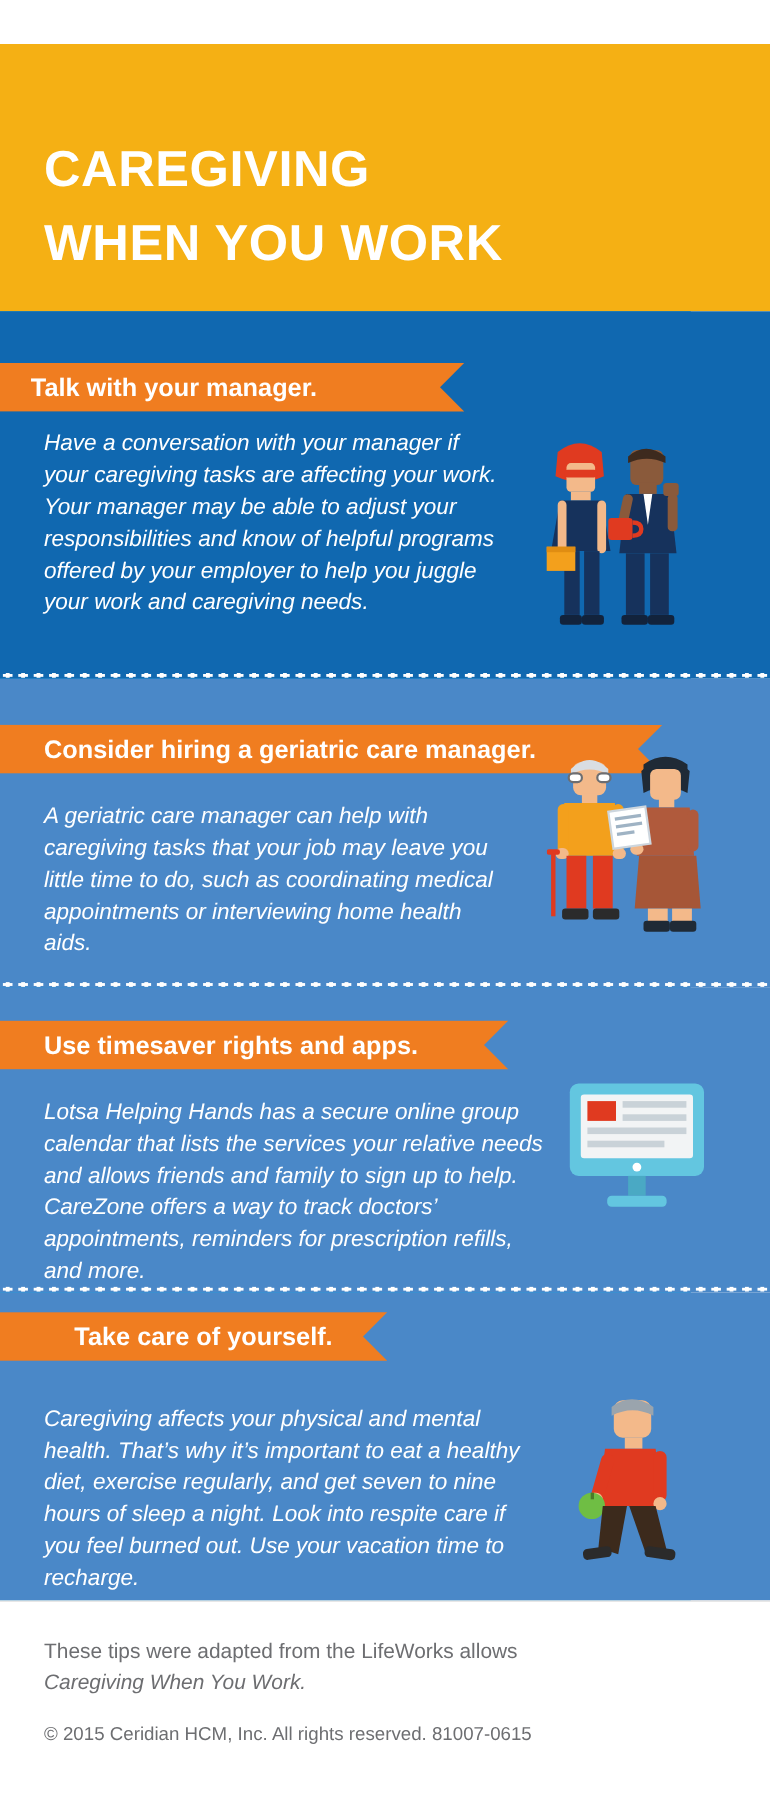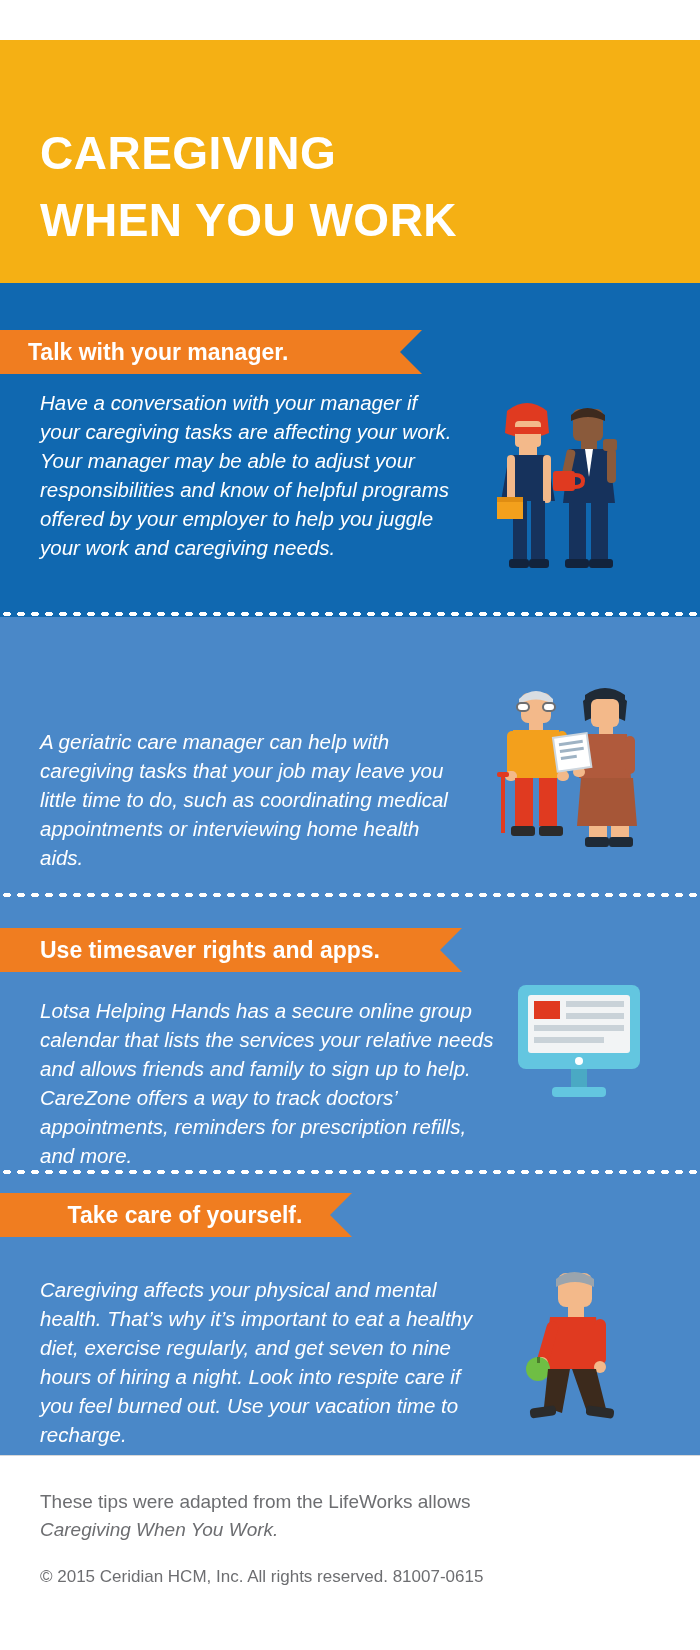--- a/index.html
+++ b/index.html
@@ -200,20 +200,21 @@
           <rect x="104" y="166" width="24" height="9" rx="3" fill="#12233c"></rect>
           <rect x="68" y="78" width="22" height="20" rx="3" fill="#e03a20"></rect>
           <path d="M90 82 q8 0 8 6 q0 6 -8 6" fill="none" stroke="#e03a20" stroke-width="4"></path>
         </g>
       </svg>
     </div>
   </div>
   <div class="dots" style="top:571px"></div>
 
   <div class="section sec2">
+    <div class="ribbon r2">Consider hiring a geriatric care manager.</div>
     <div class="body-text t2">A geriatric care manager can help with caregiving tasks that your job may leave you little time to do, such as coordinating medical appointments or interviewing home health aids.</div>
 
     <div class="art art2">
       <svg width="155" height="180" viewBox="0 0 155 180" xmlns="http://www.w3.org/2000/svg">
 
         <g>
           <rect x="24" y="14" width="30" height="30" rx="7" fill="#f3b98a"></rect>
           <path d="M22 20 q17 -16 34 0 l0 5 q-17 -9 -34 0 z" fill="#d9dde2"></path>
           <rect x="20" y="24" width="12" height="8" rx="4" fill="#ffffff" stroke="#6d6e71" stroke-width="2"></rect>
           <rect x="46" y="24" width="12" height="8" rx="4" fill="#ffffff" stroke="#6d6e71" stroke-width="2"></rect>
@@ -274,21 +275,21 @@
         <circle cx="63" cy="78" r="4" fill="#ffffff"></circle>
         <rect x="55" y="86" width="16" height="18" fill="#4aa9c4"></rect>
         <rect x="36" y="104" width="54" height="10" rx="4" fill="#63c6e0"></rect>
       </svg>
     </div>
   </div>
   <div class="dots" style="top:1129px"></div>
 
   <div class="section sec4">
     <div class="ribbon r4">Take care of yourself.</div>
-    <div class="body-text t4">Caregiving affects your physical and mental health. That’s why it’s important to eat a healthy diet, exercise regularly, and get seven to nine hours of hiring a night. Look into respite care if you feel burned out. Use your vacation time to recharge.</div>
+    <div class="body-text t4">Caregiving affects your physical and mental health. That’s why it’s important to eat a healthy diet, exercise regularly, and get seven to nine hours of sleep a night. Look into respite care if you feel burned out. Use your vacation time to recharge.</div>
 
     <div class="art art4">
       <svg width="120" height="170" viewBox="0 0 120 170" xmlns="http://www.w3.org/2000/svg">
         <rect x="38" y="8" width="34" height="34" rx="8" fill="#f3b98a"></rect>
         <path d="M36 14 q18 -14 38 0 l0 8 q-19 -10 -38 0 z" fill="#9aa4ad"></path>
         <rect x="48" y="42" width="16" height="10" fill="#f3b98a"></rect>
         <path d="M30 52 h46 l6 52 h-58 z" fill="#e03a20"></path>
         <rect x="74" y="54" width="12" height="46" rx="6" fill="#e03a20"></rect>
         <rect x="22" y="56" width="12" height="44" rx="6" fill="#e03a20" transform="rotate(16 28 78)"></rect>
         <rect x="14" y="92" width="14" height="12" rx="6" fill="#f3b98a"></rect>

